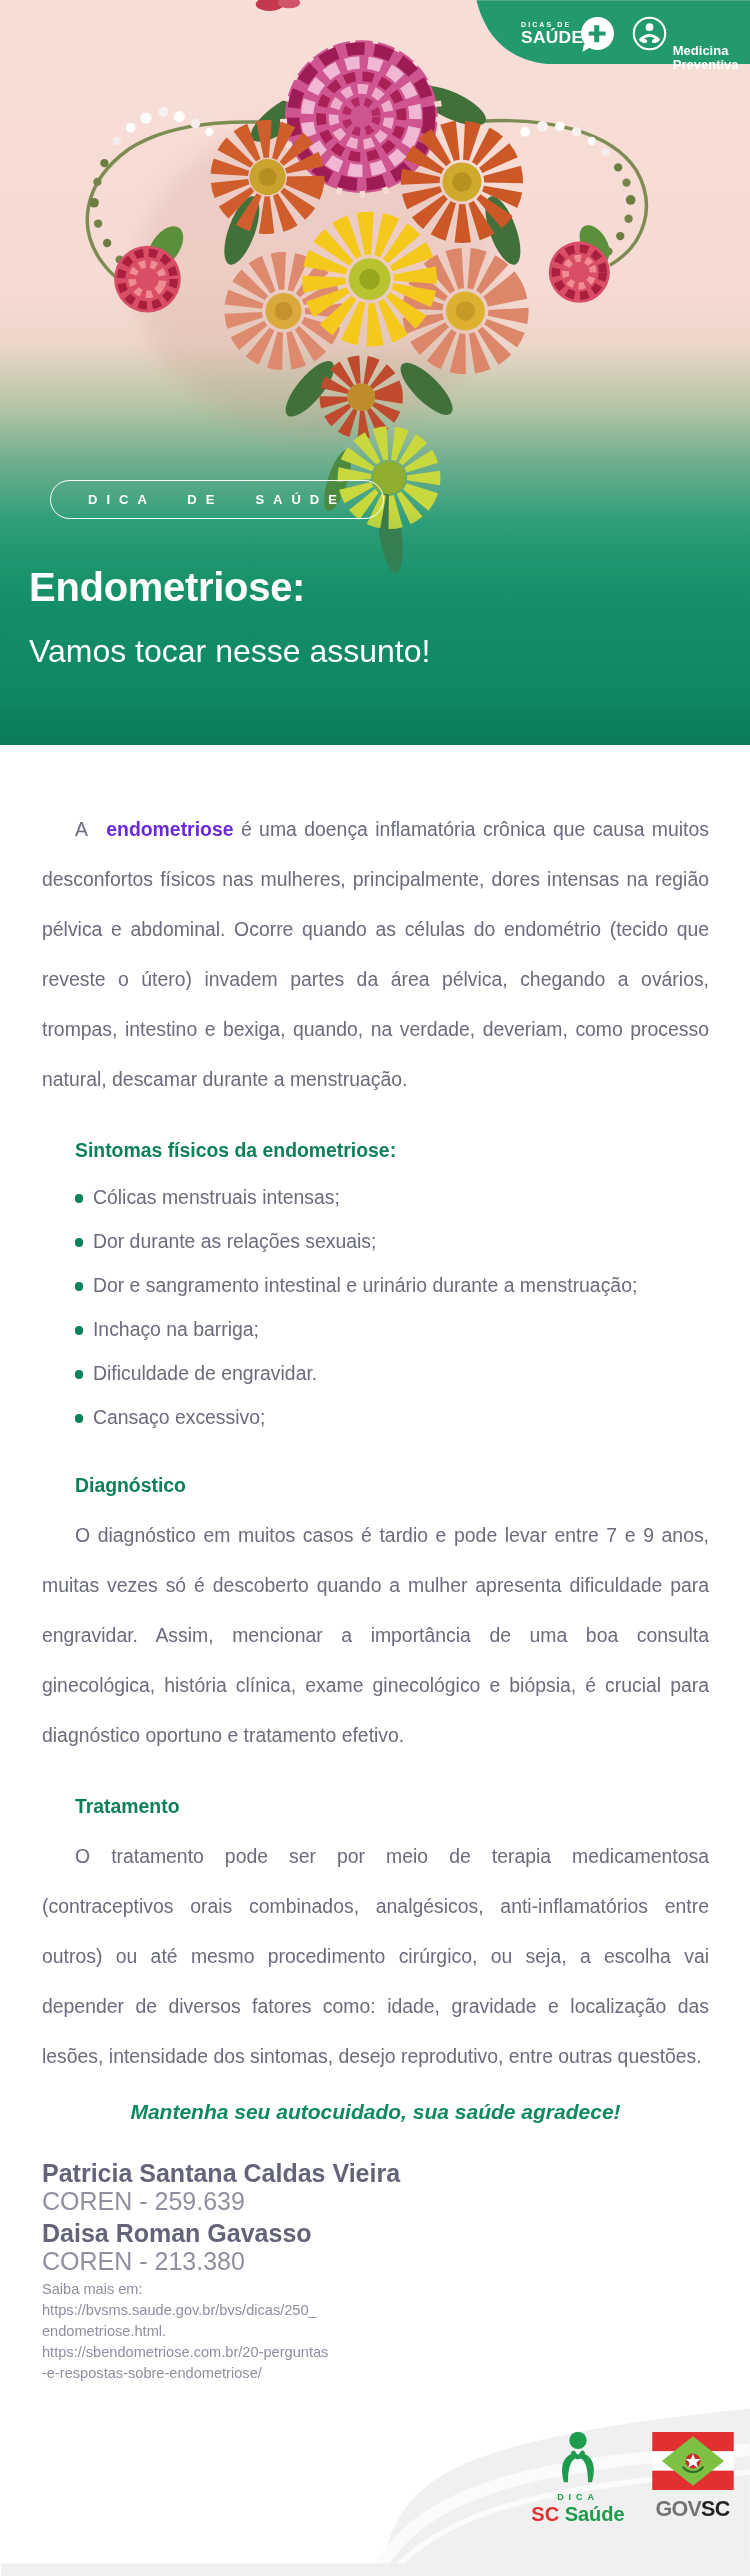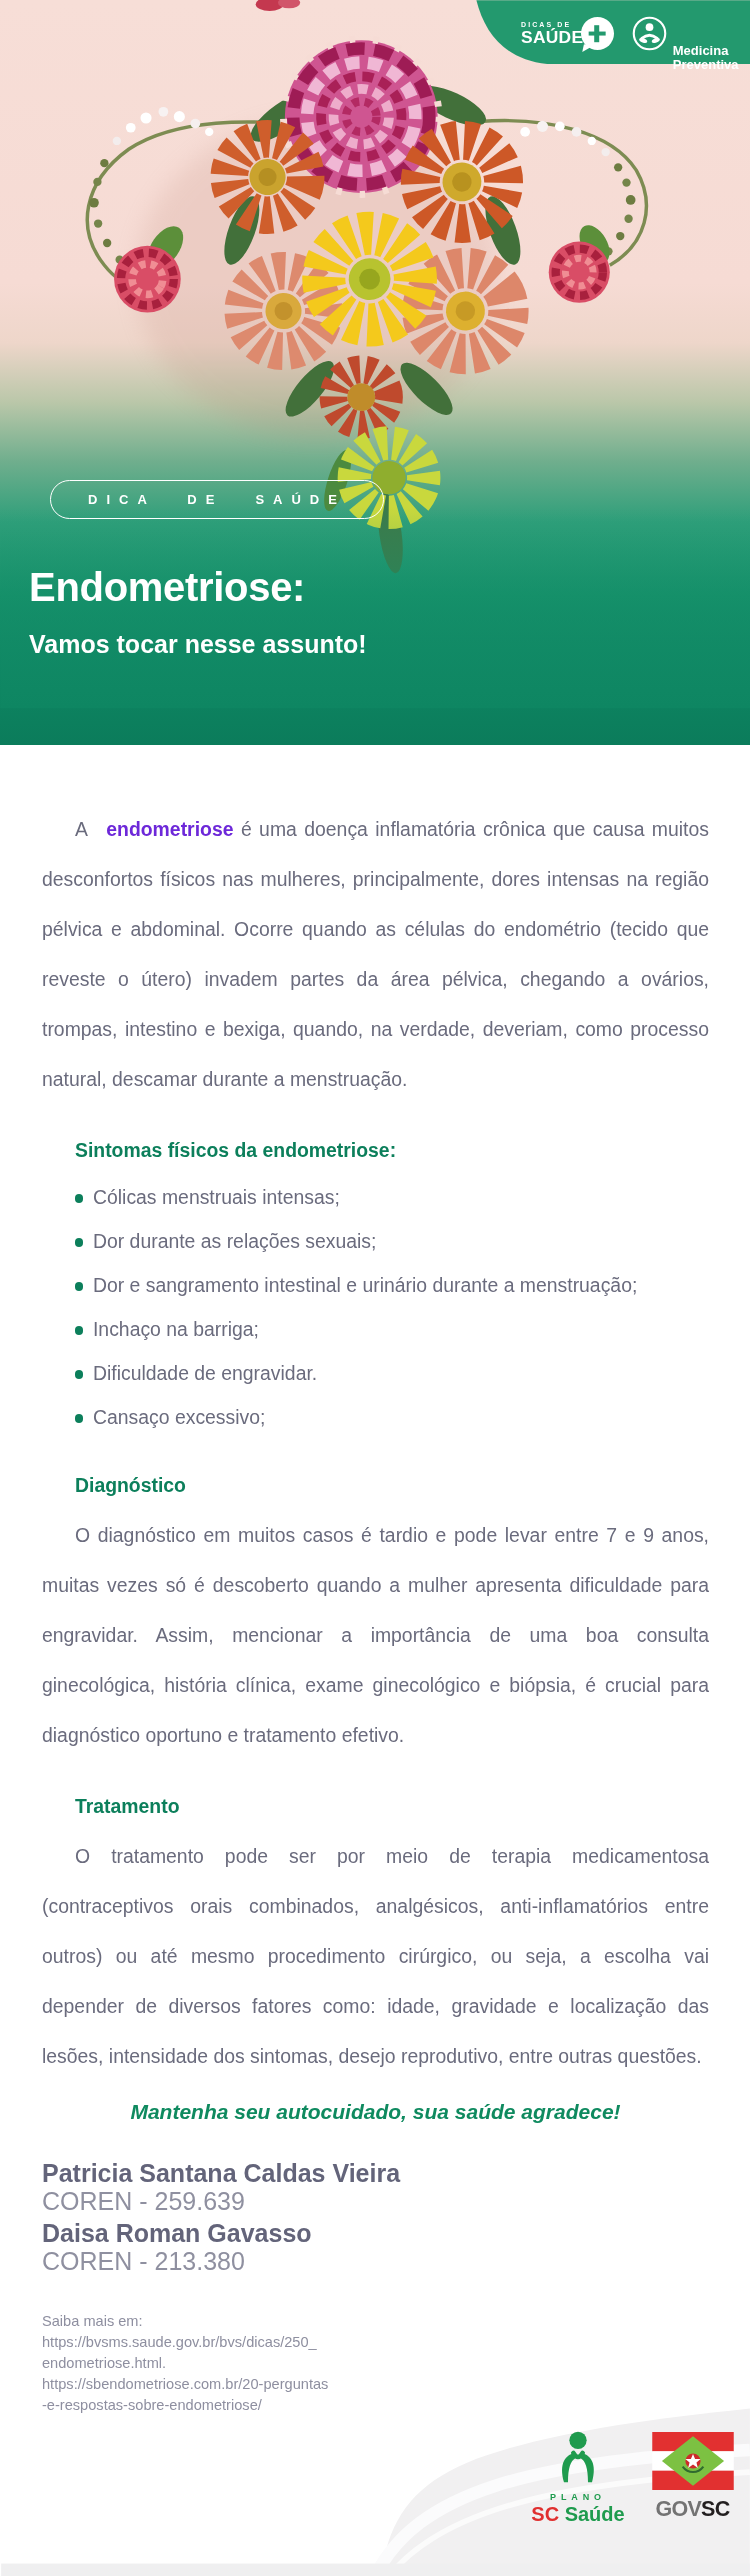--- a/index.html
+++ b/index.html
@@ -29,37 +29,37 @@
   .cross:after{content:"";position:absolute;left:50%;top:50%;width:4.9px;height:16.7px;
          background:#23996e;transform:translate(-50%,-50%);}
   .logo-med{display:flex;align-items:center;gap:6.2px;cursor:pointer;}
   .med-text{display:flex;flex-direction:column;line-height:1.05;font-size:13px;font-weight:bold;margin-top:48px;}
 
   .badge{position:absolute;left:50px;top:480px;height:37px;line-height:37px;
          padding:0 37px;border:1.4px solid #ffffff;border-radius:28px;color:#fff;
          font-size:13px;font-weight:bold;letter-spacing:9px;word-spacing:19.4px;white-space:nowrap;}
   .hero-title{position:absolute;left:29px;top:564px;margin:0;color:#fff;}
   .t1{display:block;font-size:40px;font-weight:800;letter-spacing:-0.3px;line-height:47px;}
-  .t2{display:block;font-size:25px;font-weight:700;letter-spacing:0;line-height:40px;margin-top:13px;}
+  .t2{display:block;font-size:32px;font-weight:400;letter-spacing:0;line-height:40px;margin-top:20px;}
 
   
   .content{position:relative;z-index:1;padding:59px 42px 0 42px;color:#6a6b7d;}
   .content p.body{margin:0;font-size:19.4px;line-height:50px;text-align:justify;text-indent:33px;}
   .green-strong{color:#6d28d9;font-weight:bold;margin-left:12px;}
   h2.sec{margin:21px 0 0 33px;font-size:19.4px;line-height:50px;color:#0c7f5b;font-weight:bold;}
   ul.symptoms{list-style:none;margin:0;padding:0;font-size:19.4px;line-height:44px;text-align:justify;}
   ul.symptoms li{text-indent:33px;}
   .dot{display:inline-block;width:8.3px;height:8.3px;border-radius:50%;background:#0c7f5b;
        margin-right:9.7px;vertical-align:1.4px;}
   .cta{margin:16.7px 0 0 0;font-size:21px;line-height:28px;color:#0f8a5f;
        font-weight:bold;font-style:italic;text-align:center;text-indent:0;}
   .sign{margin-top:33px;font-size:25px;line-height:28px;}
   .sign .name{font-weight:bold;color:#63647a;}
   .sign .coren{color:#8f90a0;margin-bottom:4.2px;}
-  .sources{margin-top:36px;font-size:14.6px;line-height:21px;color:#8e8fa0;}
+  .sources{margin-top:4px;font-size:14.6px;line-height:21px;color:#8e8fa0;}
   .sources .src-link{cursor:pointer;}
 
   
   .footer-shape{position:absolute;left:0;bottom:0;z-index:0;}
   .sc-logo{position:absolute;left:512px;top:2429px;width:132px;text-align:center;z-index:2;cursor:pointer;}
   .sc-plano{font-size:9px;letter-spacing:4.9px;color:#1f9b4e;font-weight:bold;margin-top:1.4px;}
   .sc-name{font-size:20px;font-weight:800;line-height:21px;margin-top:2.1px;}
   .sc-name .red{color:#e02f2f;} .sc-name .grn{color:#1f9b4e;}
   .gov-logo{position:absolute;left:651px;top:2432px;width:83px;text-align:center;z-index:2;cursor:pointer;}
   .gov-text{font-size:21.5px;line-height:21.5px;margin-top:7px;letter-spacing:-0.7px;}
@@ -289,21 +289,21 @@
     <rect x="0" y="252" width="1081" height="18" fill="#efeff0"></rect>
   </svg>
 
   <div class="sc-logo">
     <svg width="60" height="60" viewBox="0 0 90 90">
       <circle cx="45" cy="17" r="13" fill="#1f9b4e"></circle>
       <path d="M24,80 C16,52 26,38 41,36 L41,44 C34,48 30,58 30,80 Z" fill="#1f9b4e"></path>
       <path d="M66,80 C74,52 64,38 49,36 L49,44 C56,48 60,58 60,80 Z" fill="#1f9b4e"></path>
       <path d="M38,36 Q45,48 52,36" fill="none" stroke="#1f9b4e" stroke-width="7" stroke-linecap="round"></path>
     </svg>
-    <div class="sc-plano">PLANO</div>
+    <div class="sc-plano">DICA</div>
     <div class="sc-name"><span class="red">SC </span><span class="grn">Saúde</span></div>
   </div>
 
   <div class="gov-logo">
     <svg width="82" height="58" viewBox="0 0 118 84">
       <rect x="0" y="0" width="118" height="28" fill="#e23030"></rect>
       <rect x="0" y="28" width="118" height="28" fill="#ffffff"></rect>
       <rect x="0" y="56" width="118" height="28" fill="#e23030"></rect>
       <polygon points="59,6 104,42 59,78 14,42" fill="#7cc142"></polygon>
       <circle cx="59" cy="42" r="11" fill="#cc2b2b"></circle>

